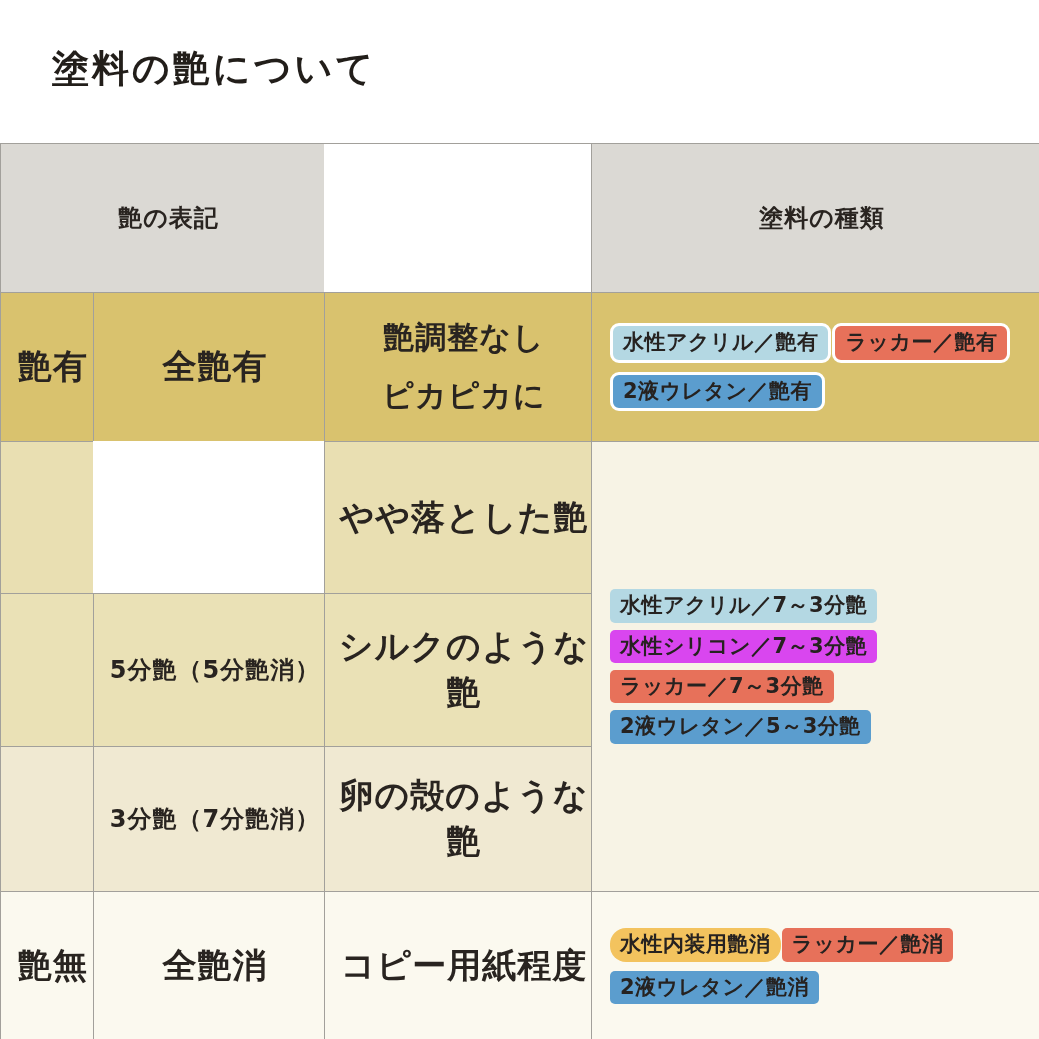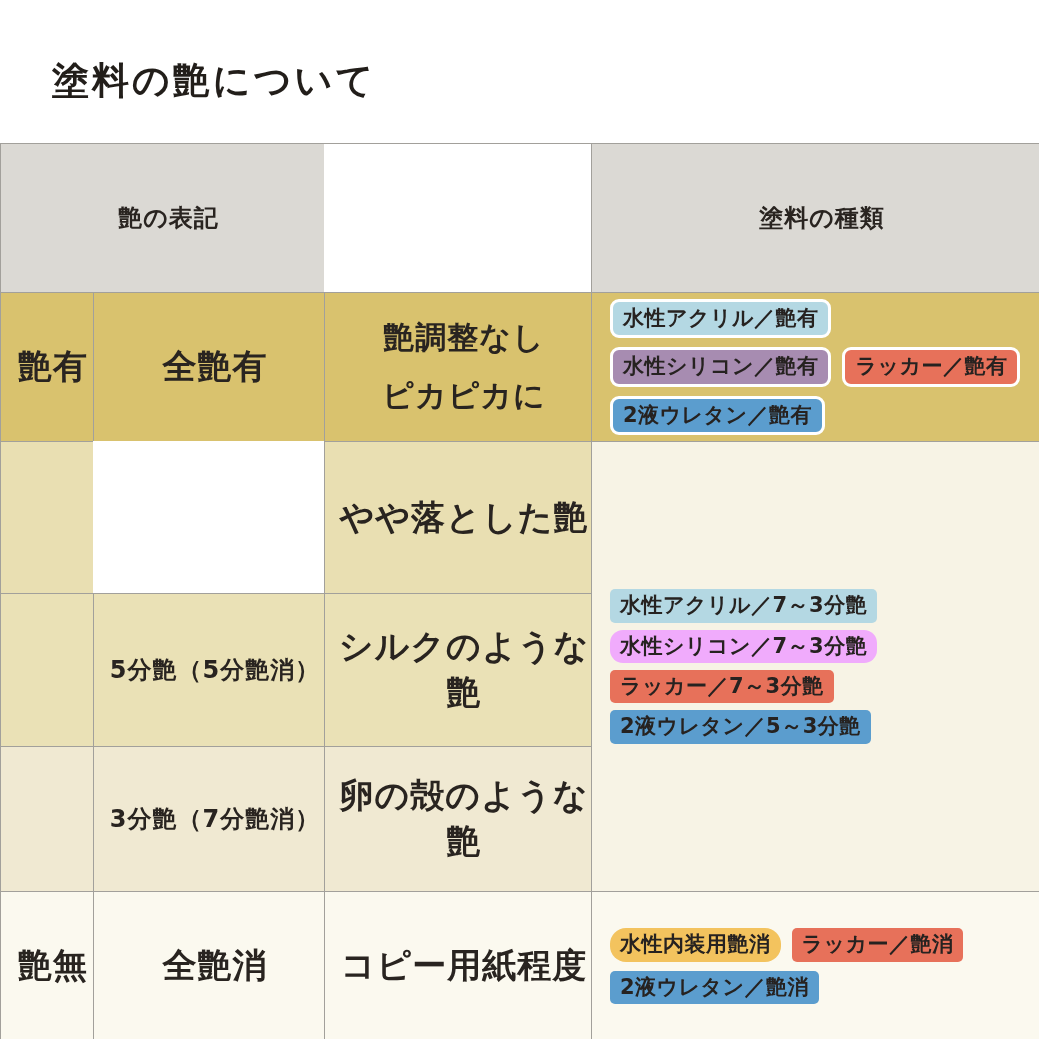--- a/index.html
+++ b/index.html
@@ -18,21 +18,21 @@
   body{
     background:#ffffff;
     font-family:"DejaVu Sans","Liberation Sans",sans-serif;
     color:var(--text);
     position:relative;
     overflow:hidden;
   }
   .page-title{
     position:absolute;
     left:52px;
-    top:56px;
+    top:44px;
     font-size:37px;
     font-weight:700;
     letter-spacing:3px;
     color:#221e1a;
   }
   .gloss-table{
     position:absolute;
     left:0;
     top:143px;
     width:1039px;
@@ -62,21 +62,21 @@
   .bg-row4{background:var(--row4-bg);}
   .bg-row5{background:var(--row5-bg);}
   .bg-merged{background:var(--merged-bg);}
   .guide-two-line{flex-direction:column;gap:16px;font-size:31px;}
   .cell-big{font-size:34px;}
   .badge-cell{
     flex-direction:row;
     flex-wrap:wrap;
     justify-content:flex-start;
     align-content:center;
-    gap:9px 11px;
+    gap:9px 1px;
     padding:10px 14px 10px 18px;
   }
   .badge-cell-column{
     flex-direction:column;
     align-items:flex-start;
     justify-content:center;
     gap:7px;
     padding-left:18px;
   }
   .badge{
@@ -106,31 +106,30 @@
   <div class="cell bg-header bl" style="grid-area:1/4/2/5">塗料の種類</div>
 
   <div class="cell bg-row1 bt cell-big" style="grid-area:2/1/3/2">艶有</div>
   <div class="cell bg-row1 bt bl cell-big" style="grid-area:2/2/3/3">全艶有</div>
   <div class="cell bg-row1 bt bl guide-two-line" style="grid-area:2/3/3/4">
     <div>艶調整なし</div>
     <div>ピカピカに</div>
   </div>
   <div class="cell bg-row1 bt bl badge-cell" style="grid-area:2/4/3/5">
       <span class="badge bordered" style="background: rgb(180, 216, 227);">水性アクリル／艶有</span>
-      <span class="badge bordered" style="background: rgb(167, 140, 177);">水性シリコン／艶有</span>
       <span class="badge bordered" style="background: rgb(231, 113, 90);">ラッカー／艶有</span>
       <span class="badge bordered" style="background: rgb(91, 157, 206);">2液ウレタン／艶有</span>
     </div>
 
   <div class="cell bg-row2 bt" style="grid-area:3/1/4/2"></div>
   <div class="cell bg-row2 bt bl cell-big" style="grid-area:3/3/4/4">やや落とした艶</div>
 
   <div class="cell bg-merged bt bl badge-cell-column" style="grid-area:3/4/6/5">
       <span class="badge" style="background: rgb(180, 216, 227);">水性アクリル／7～3分艶</span>
-      <span class="badge" style="background: #f0abfc; border-radius: 13px;">水性シリコン／7～3分艶</span>
+      <span class="badge" style="background: #d946ef;">水性シリコン／7～3分艶</span>
       <span class="badge" style="background: rgb(231, 113, 90);">ラッカー／7～3分艶</span>
       <span class="badge" style="background: rgb(91, 157, 206);">2液ウレタン／5～3分艶</span>
     </div>
 
   <div class="cell bg-row3 bt" style="grid-area:4/1/5/2"></div>
   <div class="cell bg-row3 bt bl" style="grid-area:4/2/5/3">5分艶（5分艶消）</div>
   <div class="cell bg-row3 bt bl cell-big" style="grid-area:4/3/5/4">シルクのような艶</div>
 
   <div class="cell bg-row4 bt" style="grid-area:5/1/6/2"></div>
   <div class="cell bg-row4 bt bl" style="grid-area:5/2/6/3">3分艶（7分艶消）</div>

